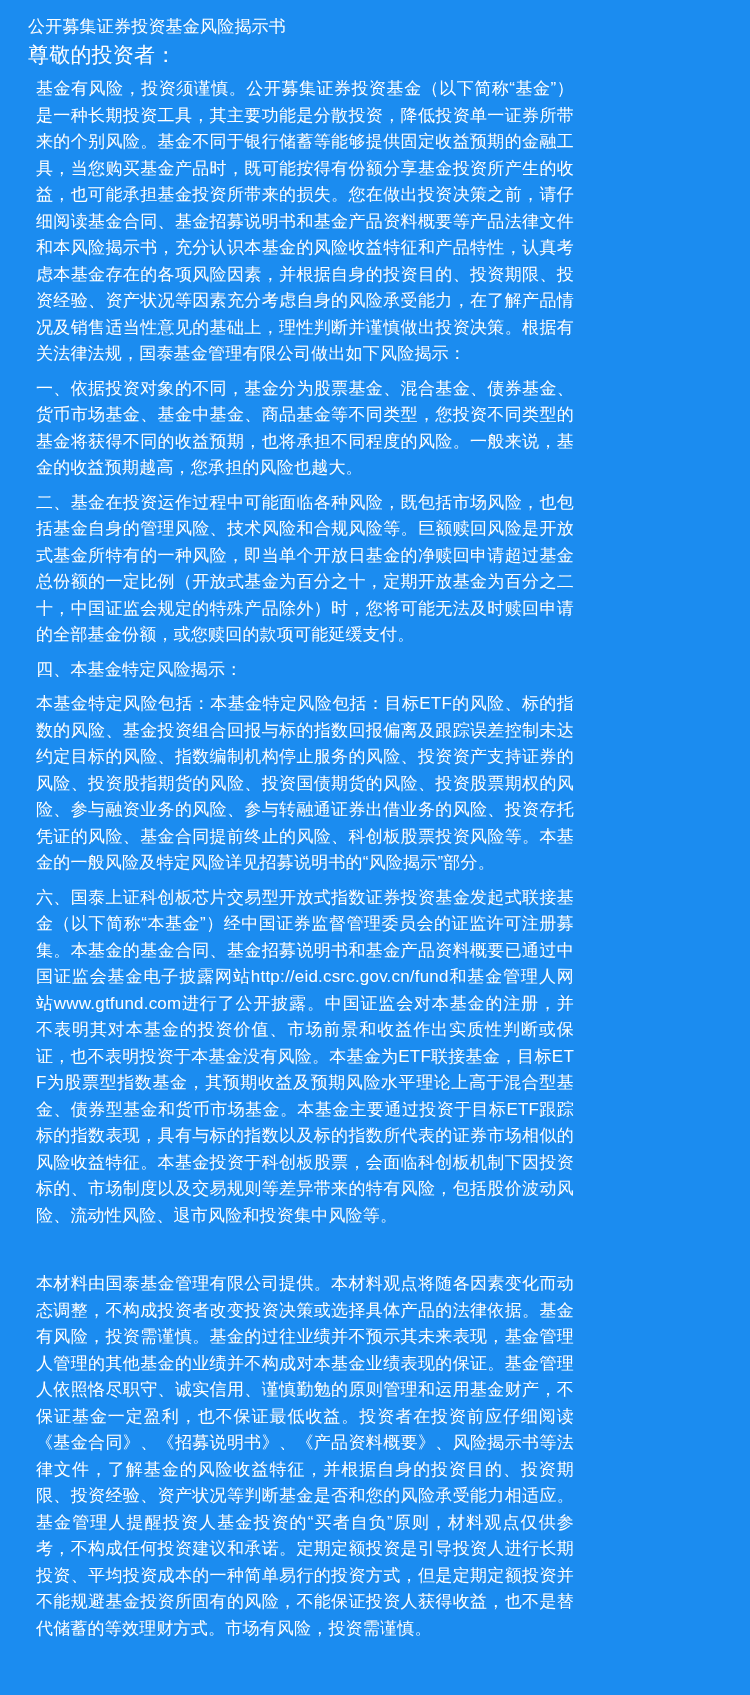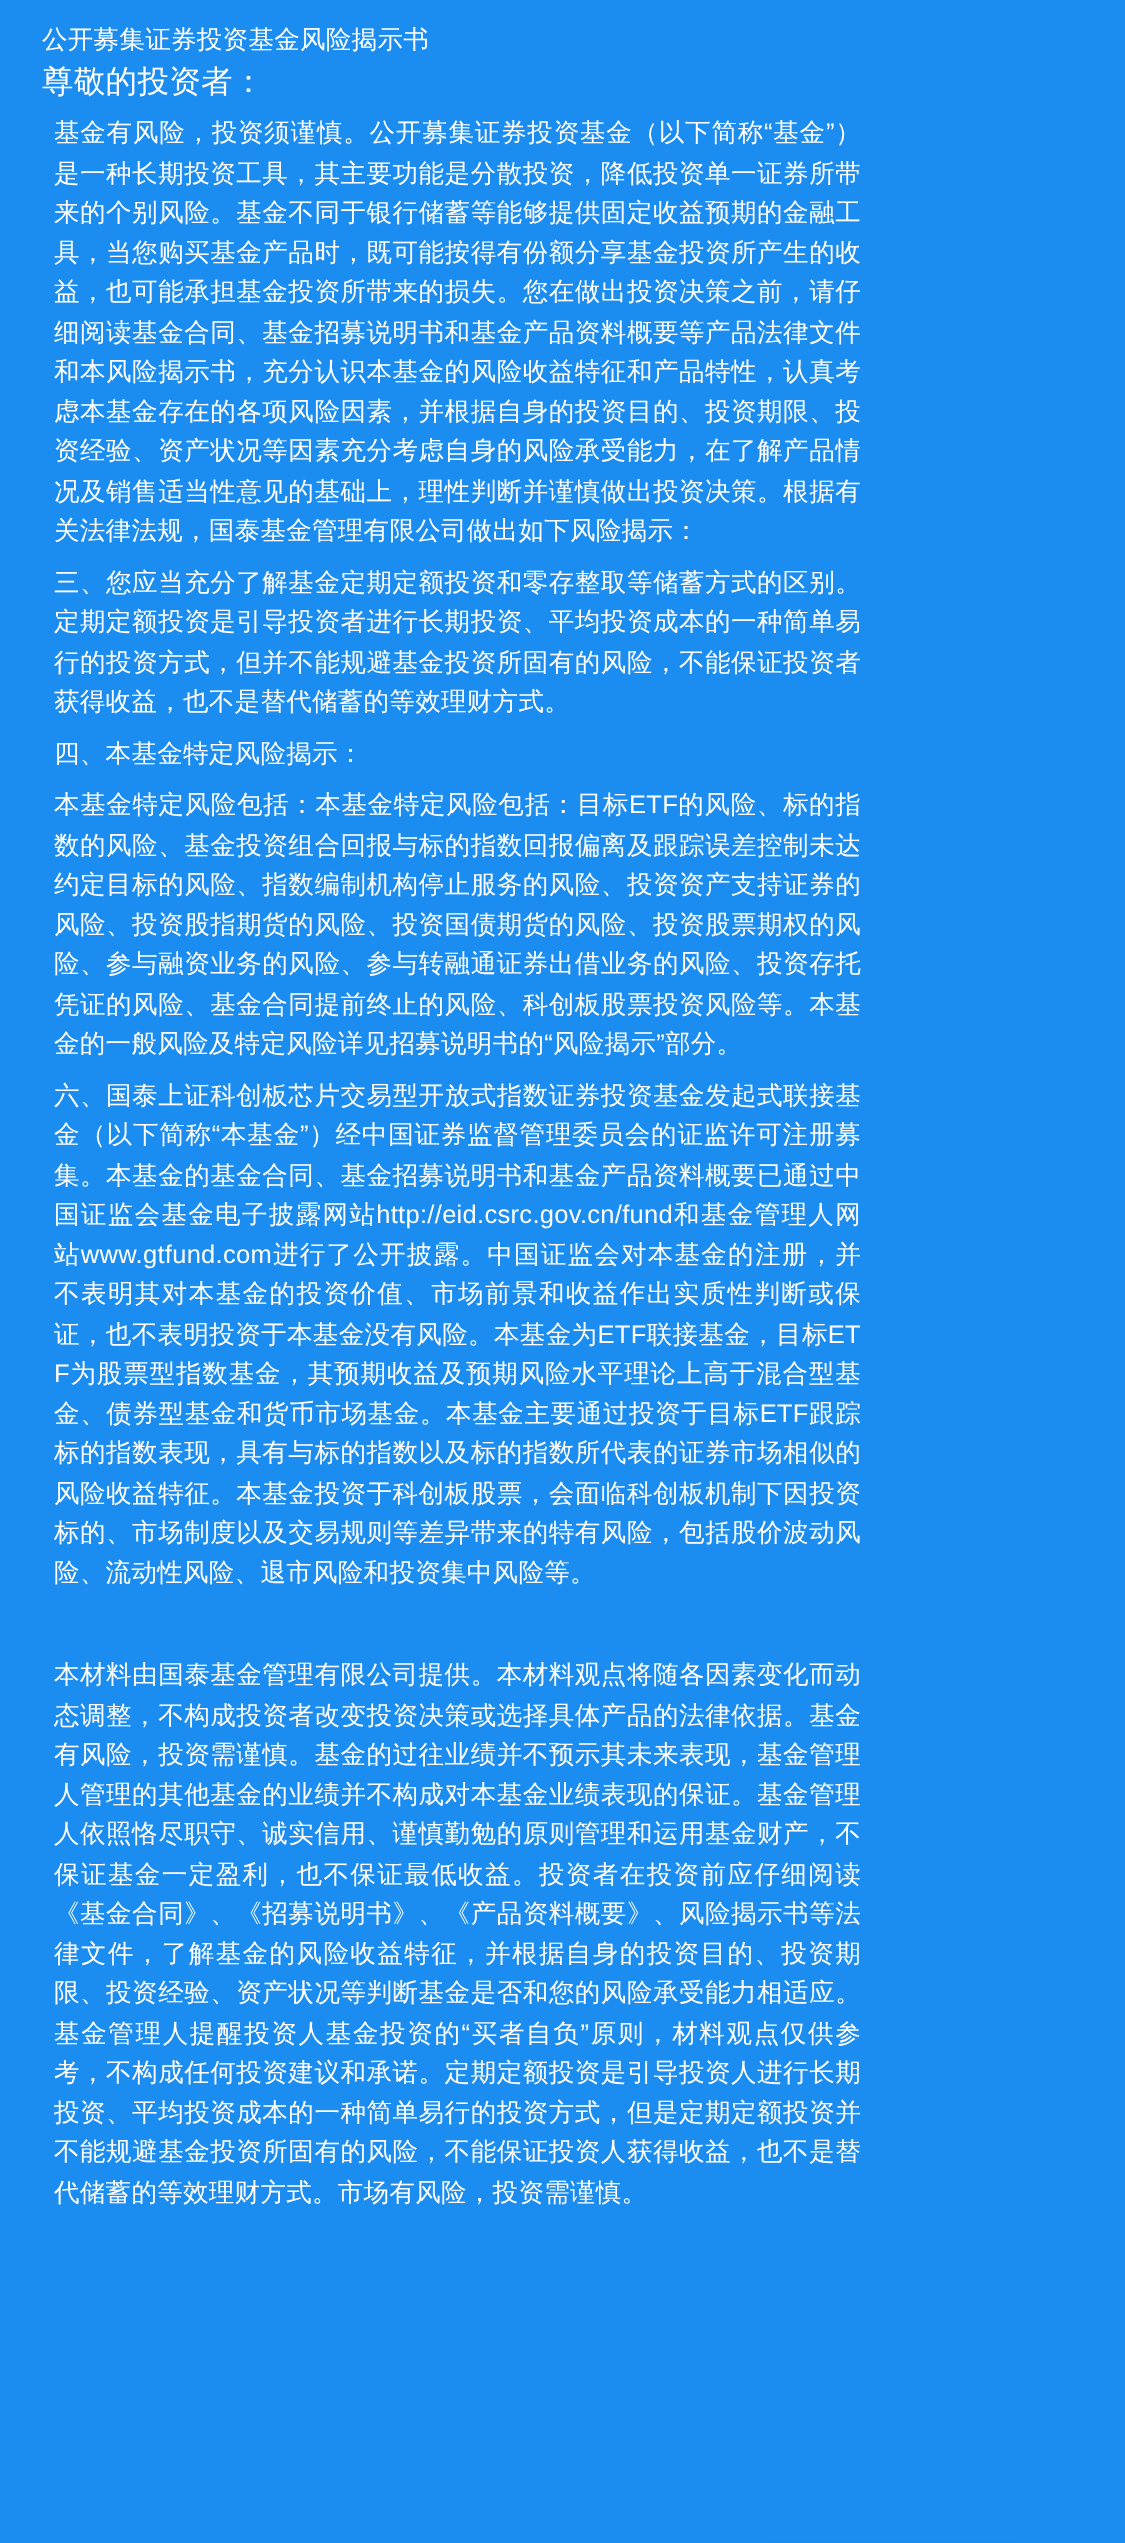--- a/index.html
+++ b/index.html
@@ -55,21 +55,22 @@
 </head>
 <body>
 
 <div class="page">
 
   <h1 class="doc-title">公开募集证券投资基金风险揭示书</h1>
 
   <div class="salutation">尊敬的投资者：</div>
 
   <p class="para">基金有风险，投资须谨慎。公开募集证券投资基金（以下简称“基金”）是一种长期投资工具，其主要功能是分散投资，降低投资单一证券所带来的个别风险。基金不同于银行储蓄等能够提供固定收益预期的金融工具，当您购买基金产品时，既可能按得有份额分享基金投资所产生的收益，也可能承担基金投资所带来的损失。您在做出投资决策之前，请仔细阅读基金合同、基金招募说明书和基金产品资料概要等产品法律文件和本风险揭示书，充分认识本基金的风险收益特征和产品特性，认真考虑本基金存在的各项风险因素，并根据自身的投资目的、投资期限、投资经验、资产状况等因素充分考虑自身的风险承受能力，在了解产品情况及销售适当性意见的基础上，理性判断并谨慎做出投资决策。根据有关法律法规，国泰基金管理有限公司做出如下风险揭示：</p>
-  <p class="para">三、您应当充分了解基金定期定额投资和零存整取等储蓄方式的区别。定期定额投资是引导投资者进行长期投资、平均投资成本的一种简单易行的投资方式，但并不能规避基金投资所固有的风险，不能保证投资者获得收益，也不是替代储蓄的等效理财方式。</p>
+  <p class="para">一、依据投资对象的不同，基金分为股票基金、混合基金、债券基金、货币市场基金、基金中基金、商品基金等不同类型，您投资不同类型的基金将获得不同的收益预期，也将承担不同程度的风险。一般来说，基金的收益预期越高，您承担的风险也越大。</p>
+  <p class="para">二、基金在投资运作过程中可能面临各种风险，既包括市场风险，也包括基金自身的管理风险、技术风险和合规风险等。巨额赎回风险是开放式基金所特有的一种风险，即当单个开放日基金的净赎回申请超过基金总份额的一定比例（开放式基金为百分之十，定期开放基金为百分之二十，中国证监会规定的特殊产品除外）时，您将可能无法及时赎回申请的全部基金份额，或您赎回的款项可能延缓支付。</p>
   <p class="para">四、本基金特定风险揭示：</p>
   <p class="para">本基金特定风险包括：本基金特定风险包括：目标ETF的风险、标的指数的风险、基金投资组合回报与标的指数回报偏离及跟踪误差控制未达约定目标的风险、指数编制机构停止服务的风险、投资资产支持证券的风险、投资股指期货的风险、投资国债期货的风险、投资股票期权的风险、参与融资业务的风险、参与转融通证券出借业务的风险、投资存托凭证的风险、基金合同提前终止的风险、科创板股票投资风险等。本基金的一般风险及特定风险详见招募说明书的“风险揭示”部分。</p>
   <p class="para">六、国泰上证科创板芯片交易型开放式指数证券投资基金发起式联接基金（以下简称“本基金”）经中国证券监督管理委员会的证监许可注册募集。本基金的基金合同、基金招募说明书和基金产品资料概要已通过中国证监会基金电子披露网站http://eid.csrc.gov.cn/fund和基金管理人网站www.gtfund.com进行了公开披露。中国证监会对本基金的注册，并不表明其对本基金的投资价值、市场前景和收益作出实质性判断或保证，也不表明投资于本基金没有风险。本基金为ETF联接基金，目标ETF为股票型指数基金，其预期收益及预期风险水平理论上高于混合型基金、债券型基金和货币市场基金。本基金主要通过投资于目标ETF跟踪标的指数表现，具有与标的指数以及标的指数所代表的证券市场相似的风险收益特征。本基金投资于科创板股票，会面临科创板机制下因投资标的、市场制度以及交易规则等差异带来的特有风险，包括股价波动风险、流动性风险、退市风险和投资集中风险等。</p>
 
   <div class="spacer"></div>
 
   <div class="footer-block">
     <p class="para">本材料由国泰基金管理有限公司提供。本材料观点将随各因素变化而动态调整，不构成投资者改变投资决策或选择具体产品的法律依据。基金有风险，投资需谨慎。基金的过往业绩并不预示其未来表现，基金管理人管理的其他基金的业绩并不构成对本基金业绩表现的保证。基金管理人依照恪尽职守、诚实信用、谨慎勤勉的原则管理和运用基金财产，不保证基金一定盈利，也不保证最低收益。投资者在投资前应仔细阅读《基金合同》、《招募说明书》、《产品资料概要》、风险揭示书等法律文件，了解基金的风险收益特征，并根据自身的投资目的、投资期限、投资经验、资产状况等判断基金是否和您的风险承受能力相适应。基金管理人提醒投资人基金投资的“买者自负”原则，材料观点仅供参考，不构成任何投资建议和承诺。定期定额投资是引导投资人进行长期投资、平均投资成本的一种简单易行的投资方式，但是定期定额投资并不能规避基金投资所固有的风险，不能保证投资人获得收益，也不是替代储蓄的等效理财方式。市场有风险，投资需谨慎。</p>
   </div>
 

